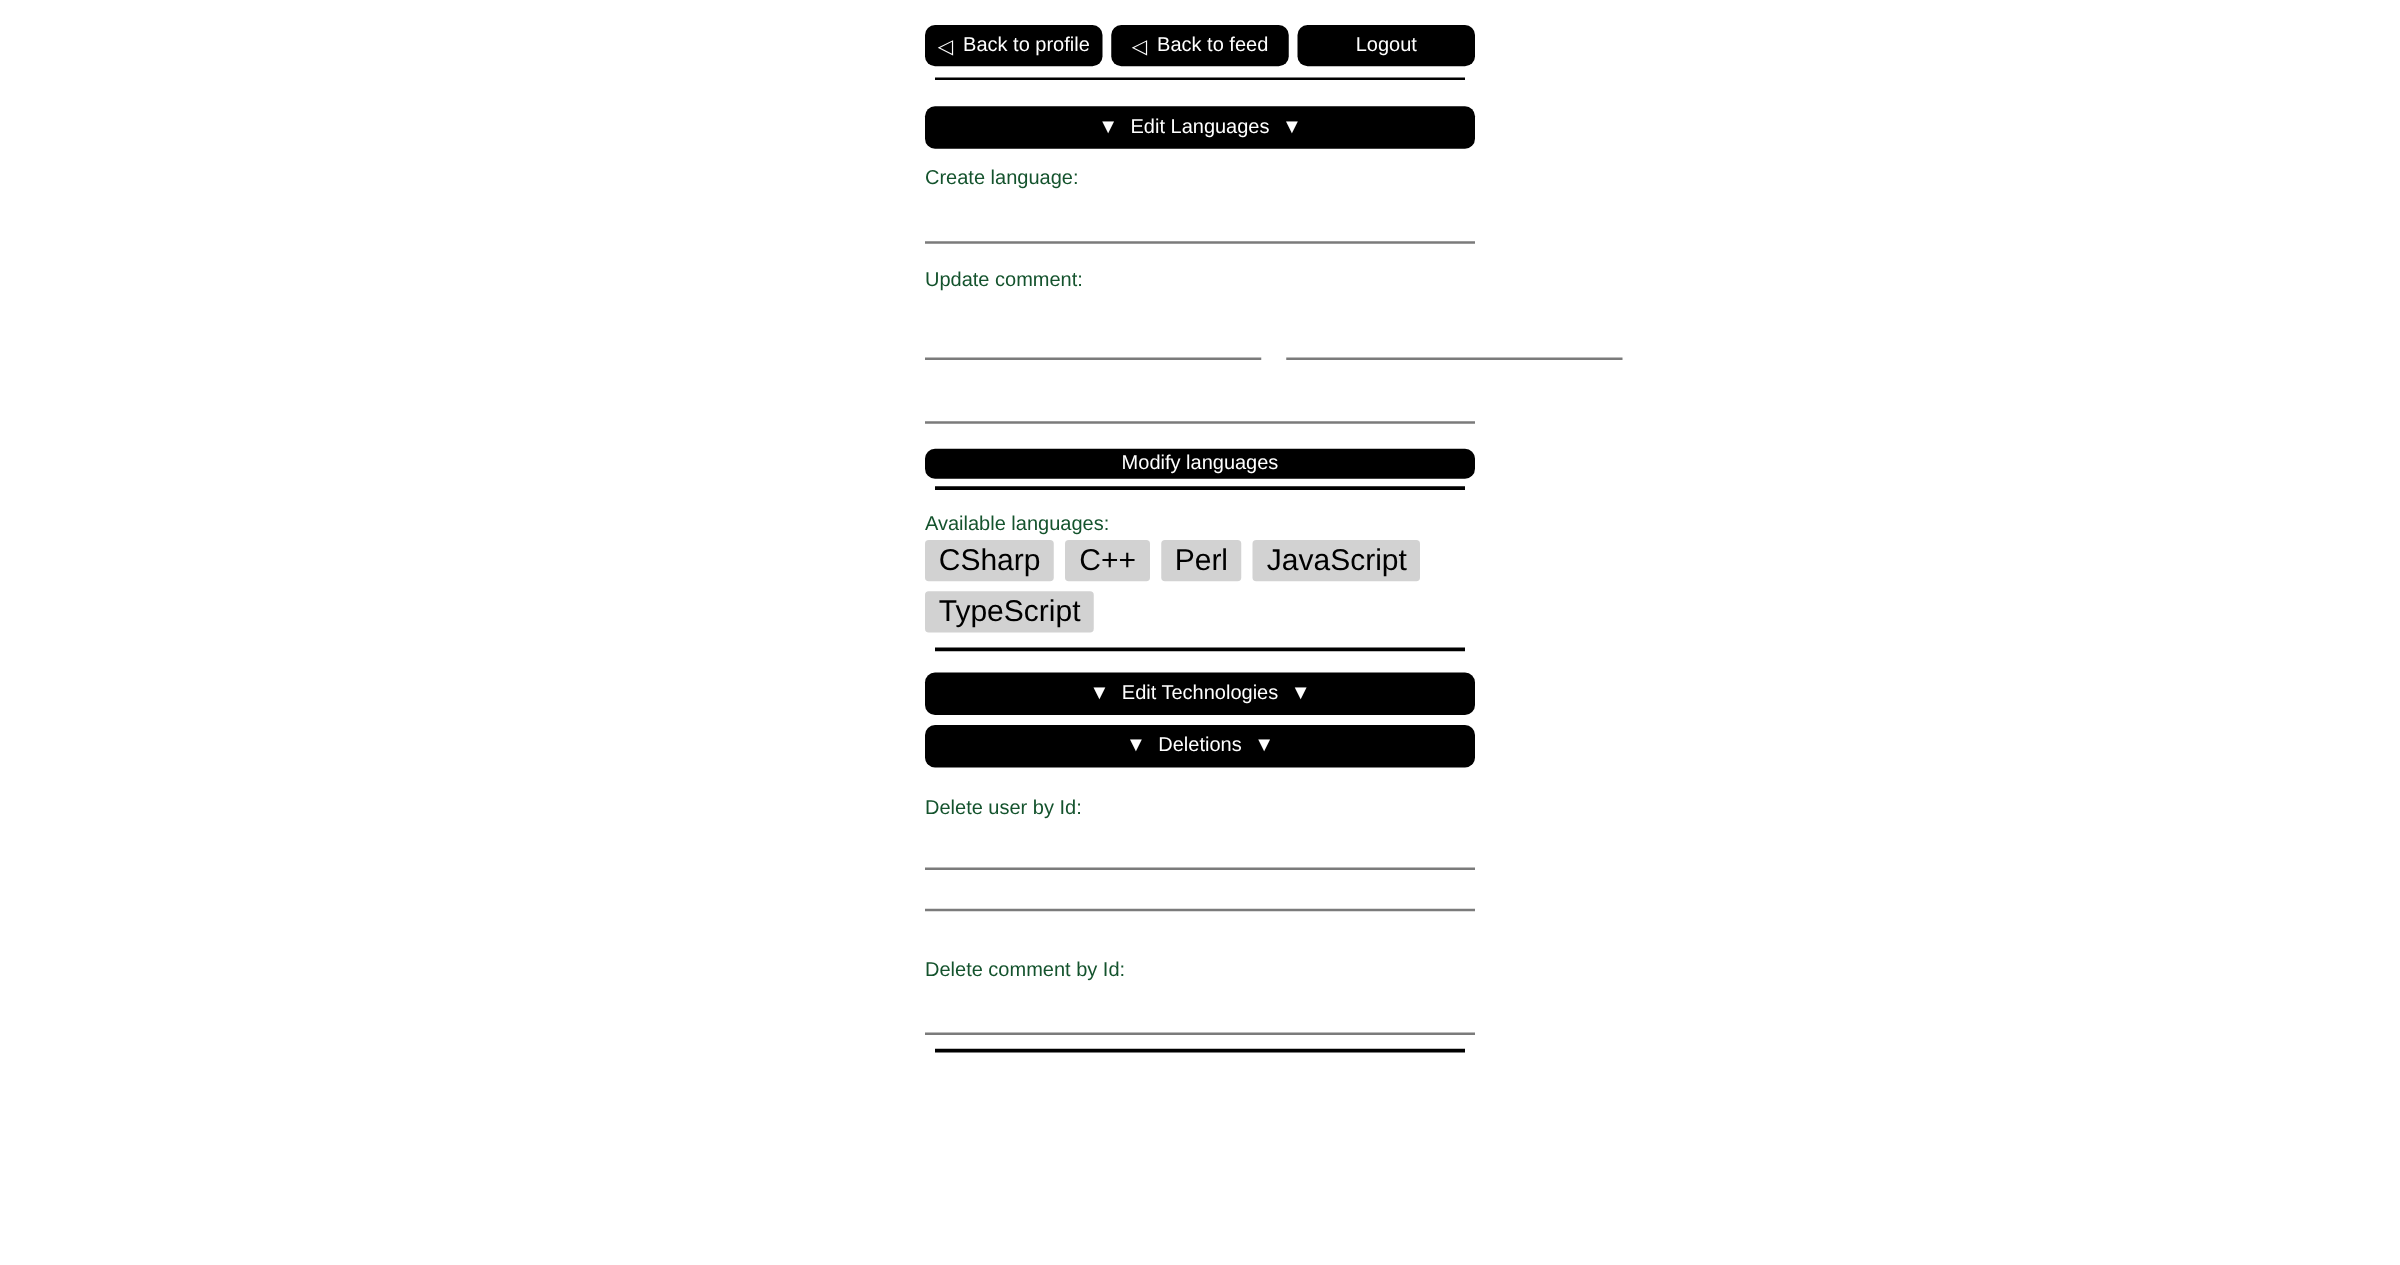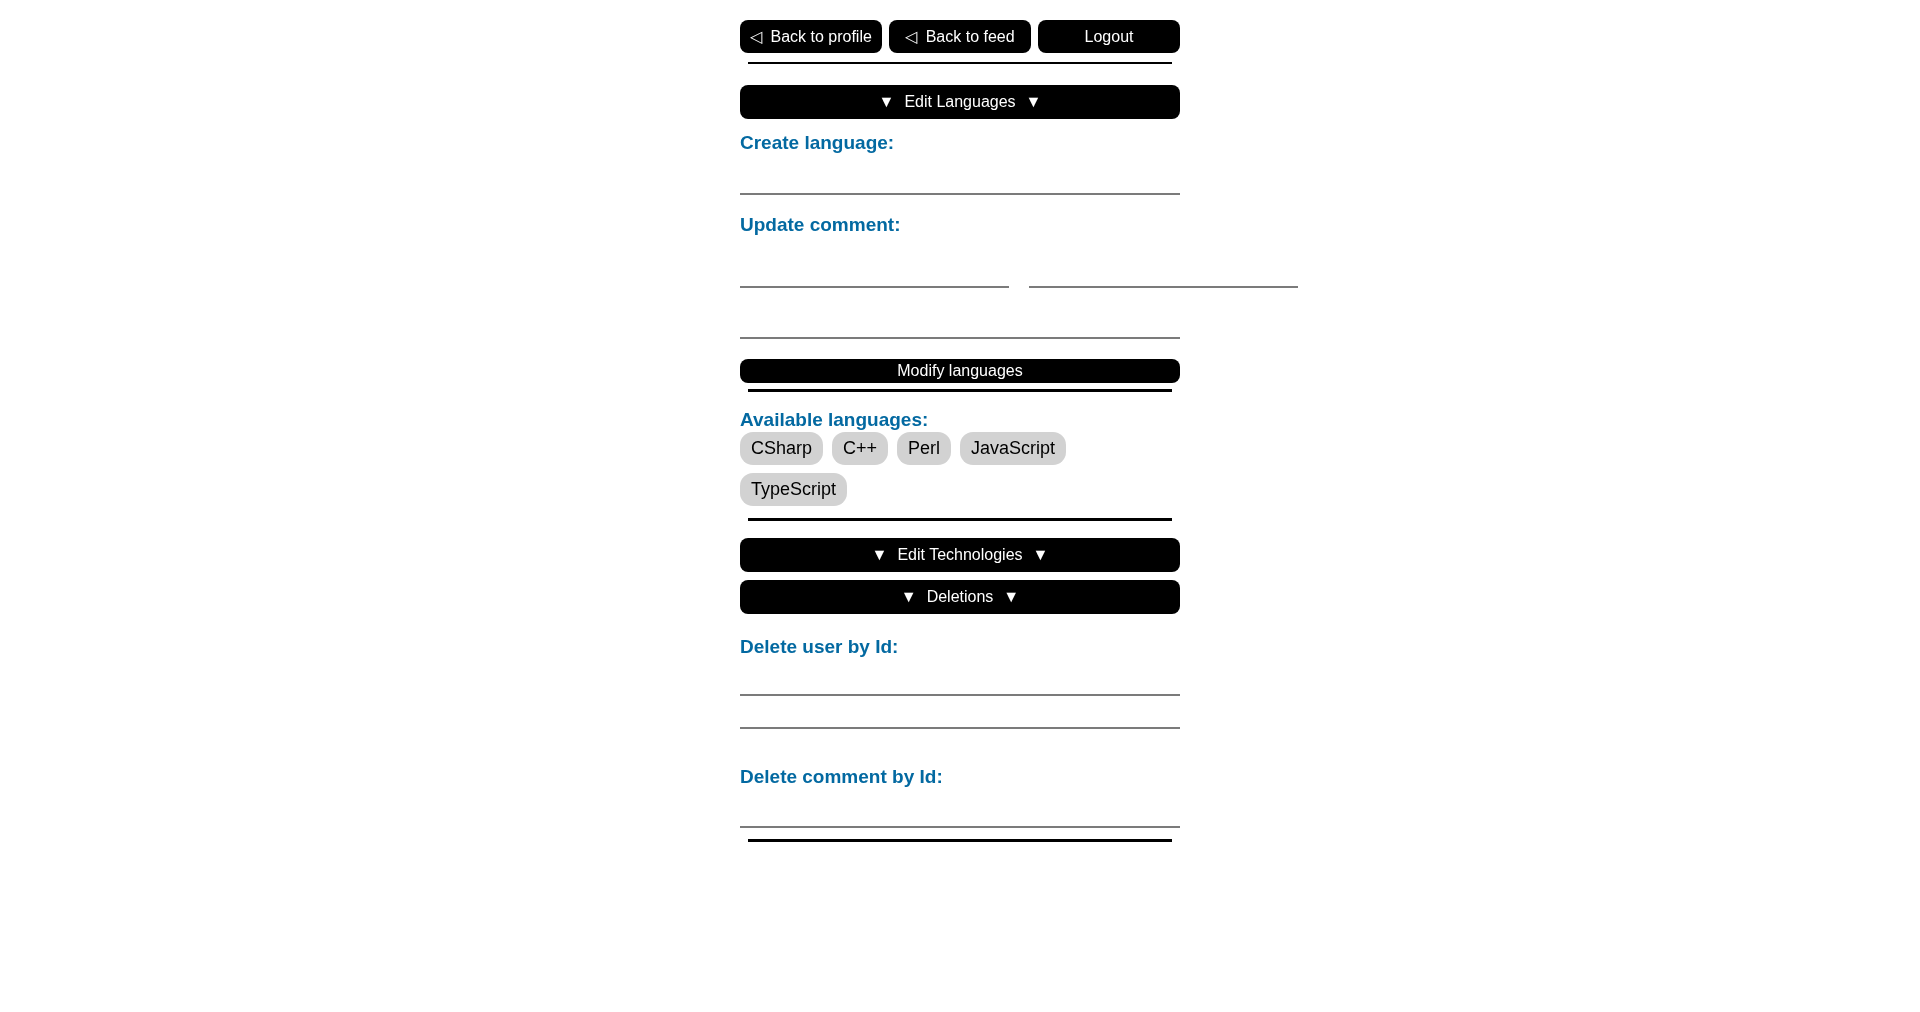--- a/index.html
+++ b/index.html
@@ -40,24 +40,23 @@
   .rule {
     border: none;
     height: 3px;
     background: #000000;
     width: 424px;
     margin: 9px auto 0;
     flex: none;
   }
   .rule-thin { height: 2px; }
   .lbl {
-    font-size: 19px;
+    font-size: 16px;
     line-height: 24px;
-    color: #0369a1;
-    font-weight: bold;
+    color: #14532d;
   }
   .uinput {
     border: none;
     border-bottom: 2px solid #7b7b7b;
     background: transparent;
     outline: none;
     font-family: inherit;
     font-size: 20px;
     color: #000000;
     padding: 0 2px;
@@ -71,22 +70,22 @@
   .chips {
     display: flex;
     flex-wrap: wrap;
     column-gap: 9px;
     row-gap: 8px;
     align-items: flex-start;
   }
   .chip {
     background: #d2d2d2;
     color: #000000;
-    border-radius: 13px;
-    font-size: 18px;
+    border-radius: 3px;
+    font-size: 24px;
     line-height: 23px;
     padding: 5px 11px;
     white-space: nowrap;
   }
   
   .mt6  { margin-top: 6px; }
   .mt8  { margin-top: 8px; }
   .mt10 { margin-top: 10px; }
   .mt11 { margin-top: 11px; }
   .mt12 { margin-top: 12px; }

